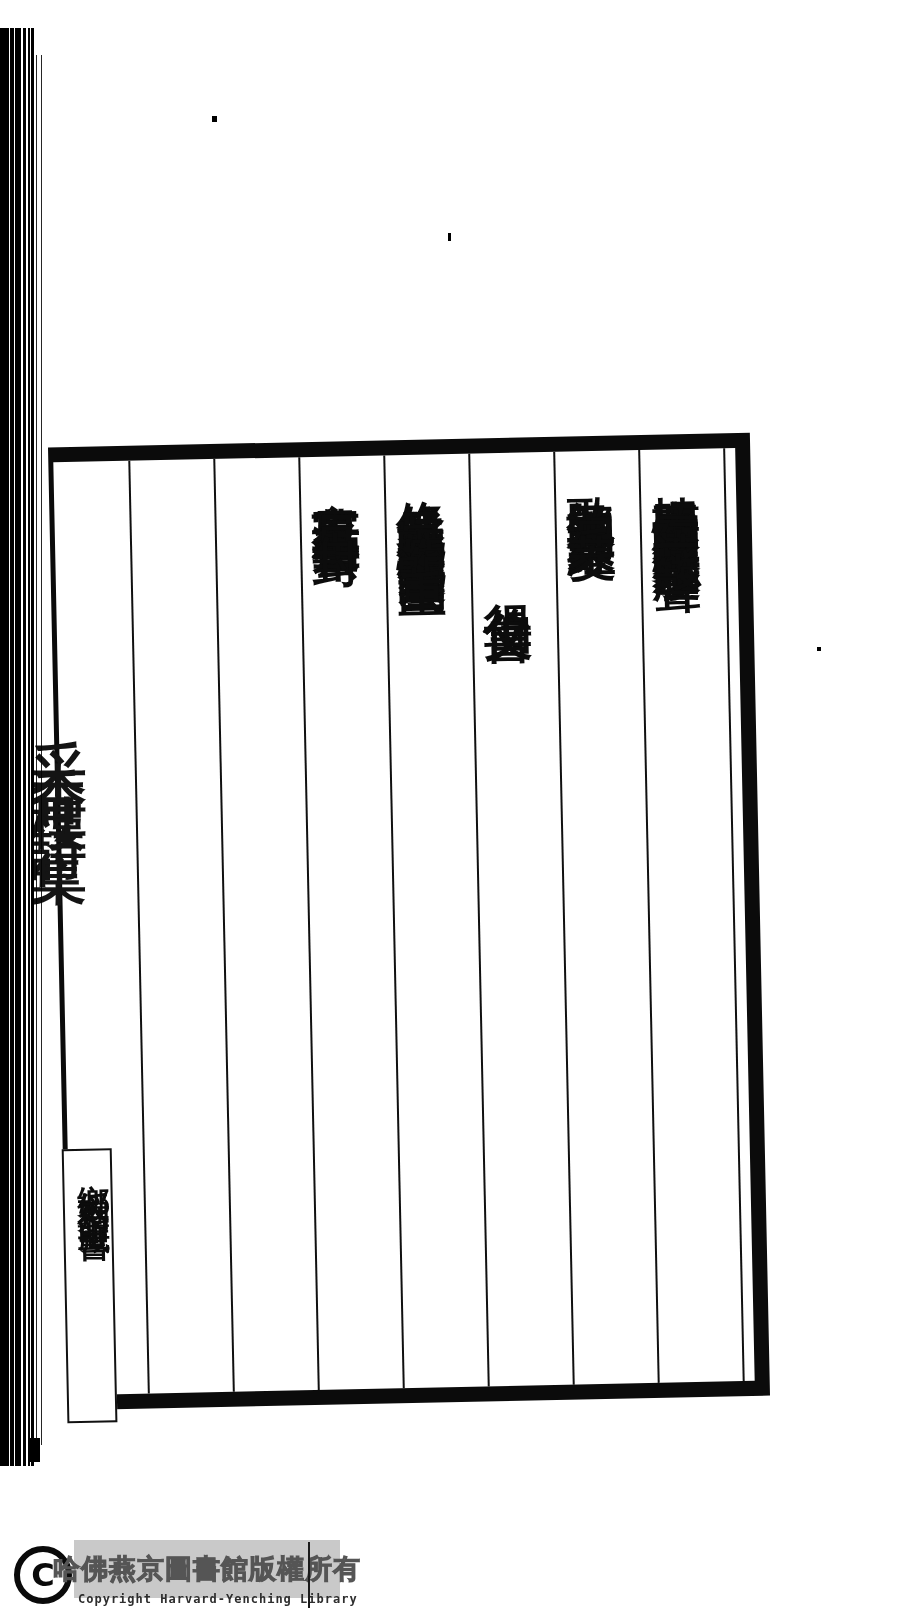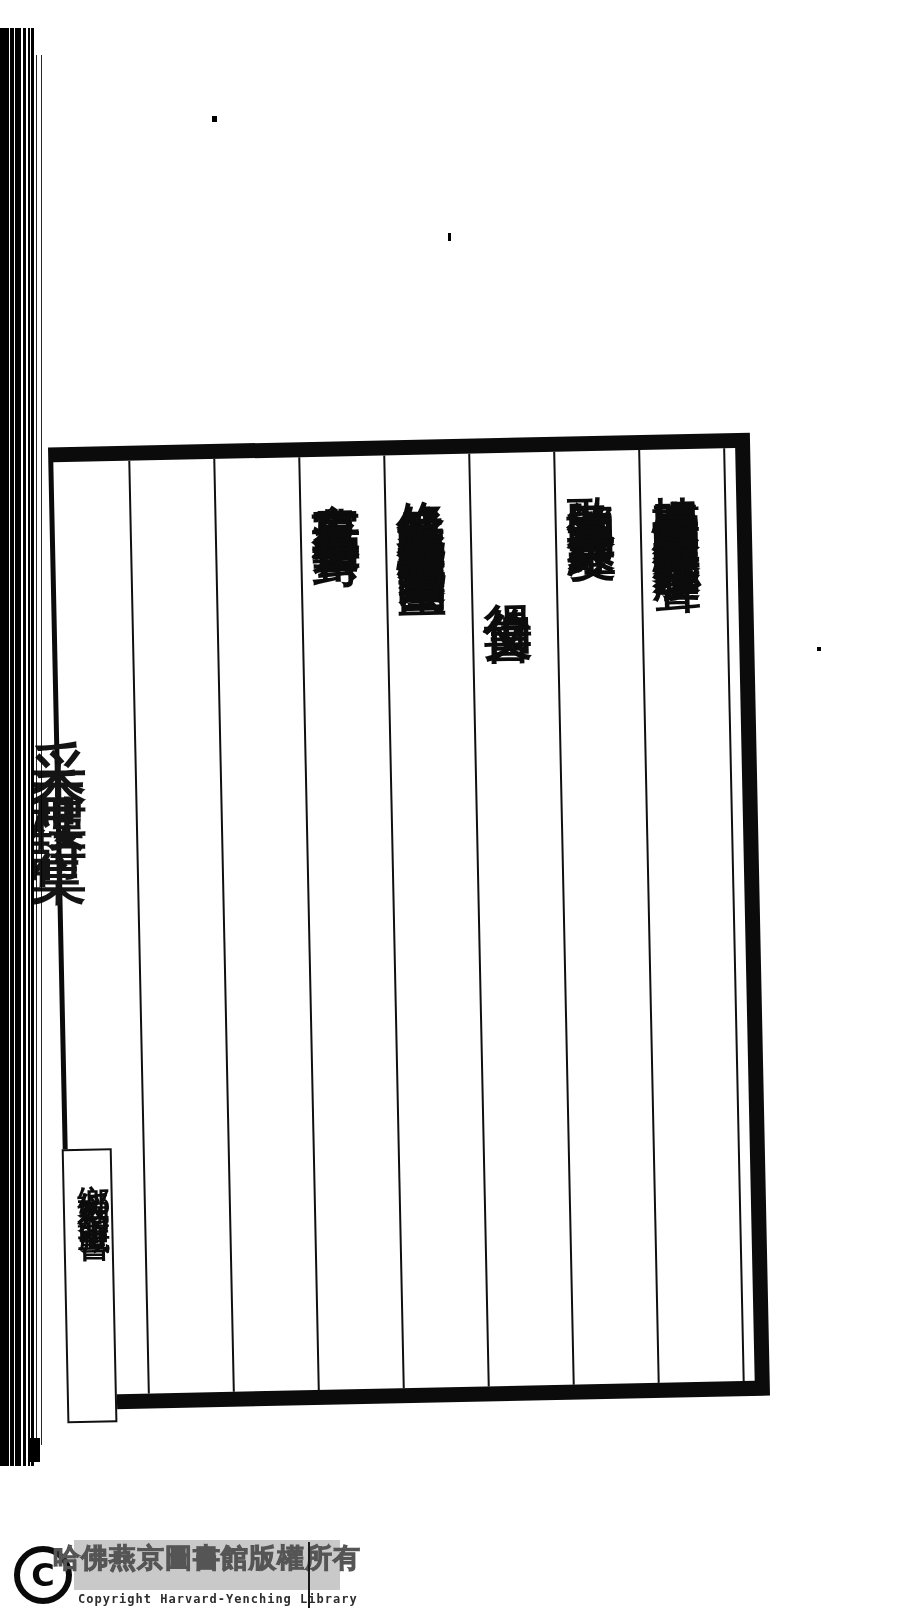--- a/index.html
+++ b/index.html
@@ -60,22 +60,22 @@
   }
   
   .stamp-circle{
     position:absolute;left:14px;top:1546px;width:58px;height:58px;z-index:9;
     border:6px solid #0a0a0a;border-radius:50%;box-sizing:border-box;
     display:flex;align-items:center;justify-content:center;
     font-family:"DejaVu Sans","Liberation Sans",sans-serif;
     font-size:32px;font-weight:bold;color:#0a0a0a;background:#fff;
   }
   .stamp-gray-box{
-    position:absolute;left:74px;top:1540px;width:266px;height:50px;z-index:9;
-    background:#c9c9c9;display:flex;justify-content:center;
+    position:absolute;left:74px;top:1540px;width:266px;height:58px;z-index:9;
+    background:#c9c9c9;display:flex;align-items:center;justify-content:center;
   }
   .stamp-cn{
     font-family:"DejaVu Sans","Liberation Sans",sans-serif;
     font-size:27px;font-weight:bold;letter-spacing:1px;color:#6f6f6f;
     -webkit-text-stroke:1px #555;white-space:nowrap;
   }
   .stamp-en{
     position:absolute;left:78px;top:1592px;z-index:9;
     font-family:"DejaVu Sans Mono","Liberation Mono",monospace;
     font-size:12px;font-weight:bold;letter-spacing:1px;color:#2e2e2e;white-space:nowrap;

